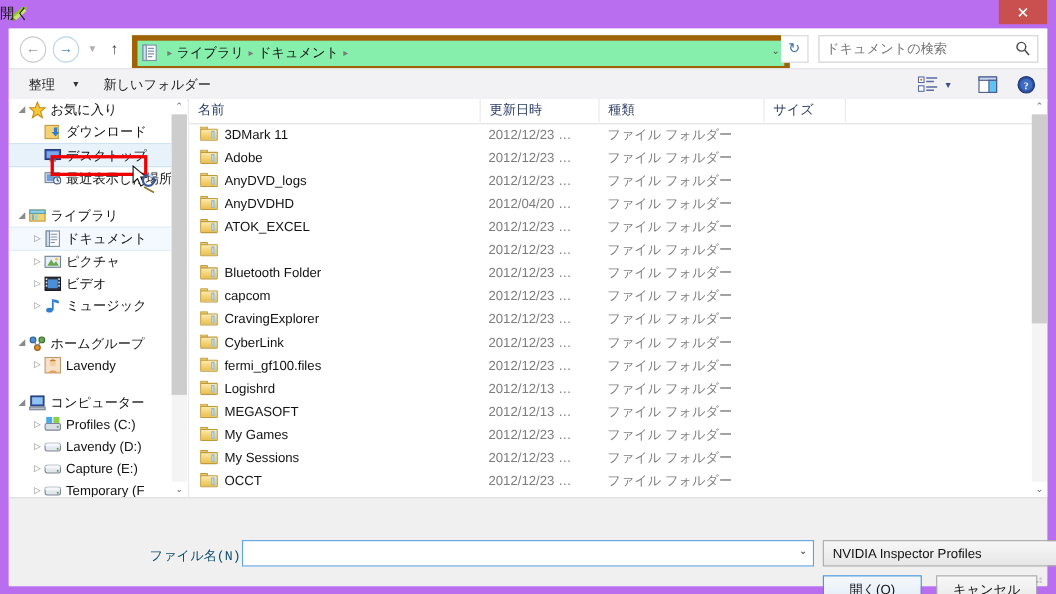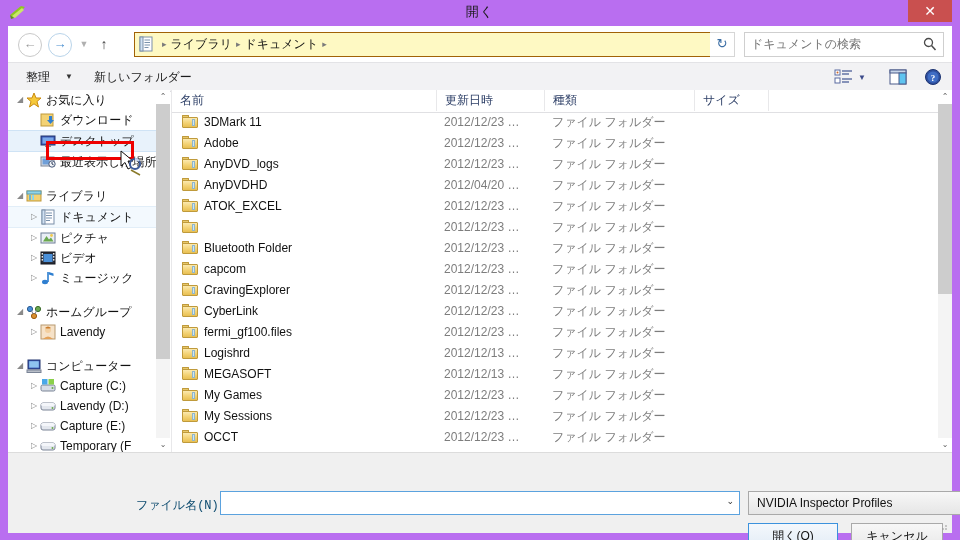--- a/index.html
+++ b/index.html
@@ -6,42 +6,42 @@
   body{
     width:960px;height:540px;overflow:hidden;
     font-family:"Liberation Sans","DejaVu Sans",sans-serif;
     font-size:12px;color:#000;background:#b36bee;
   }
   .window{position:absolute;left:0;top:0;width:960px;height:540px;background:#b96ef0;}
 
   
   .titlebar{position:absolute;left:0;top:0;width:960px;height:26px;background:#b96ef0;}
   .app-icon{position:absolute;left:8px;top:4px;width:20px;height:18px;}
-  .title-text{position:absolute;left:0;top:3px;width:960px;text-align:center;
+  .title-text{position:absolute;left:0;top:3px;width:960px;text-align:left;
     font-size:13px;color:#1a1a1a;letter-spacing:1px;}
   .close-btn{position:absolute;right:8px;top:0px;width:44px;height:22px;background:#c9504f;
     color:#fff;font-size:14px;line-height:22px;text-align:center;cursor:pointer;}
 
   
   .client{position:absolute;left:8px;top:26px;width:944px;height:506px;background:#ffffff;}
 
   
   .navbar{position:absolute;left:0;top:0;width:944px;height:36px;background:#ffffff;}
   .navbtn{position:absolute;top:7px;width:22px;height:22px;border-radius:50%;
     border:1px solid #c9c9c9;color:#9a9a9a;font-size:13px;line-height:20px;text-align:center;
     cursor:pointer;background:#fff;}
   .navbtn.back{left:10px;}
   .navbtn.fwd{left:40px;color:#4a8fd0;border-color:#b9d4ea;}
   .navdrop{position:absolute;left:70px;top:13px;width:12px;height:10px;cursor:pointer;
     color:#b0b0b0;font-size:9px;text-align:center;line-height:10px;}
   .navup{position:absolute;left:88px;top:8px;width:16px;height:20px;cursor:pointer;
     color:#444;font-size:14px;text-align:center;line-height:20px;}
 
-  .addressbar{position:absolute;left:126px;top:6px;width:588px;height:23px;
-    border:1px solid #a16207;background:#fef9c3;cursor:text;}
+  .addressbar{position:absolute;left:112px;top:6px;width:588px;height:23px;
+    border:5px solid #a16207;background:#86efac;cursor:text;}
   .addr-icon{position:absolute;left:4px;top:3px;width:15px;height:16px;}
   .crumbs{position:absolute;left:24px;top:2px;height:19px;line-height:19px;font-size:12px;color:#111;}
   .crumb{display:inline-block;padding:0 1px;cursor:pointer;}
   .crumb-sep{display:inline-block;color:#7a7a7a;font-size:9px;padding:0 3px;
     position:relative;top:-1px;}
   .addr-caret{position:absolute;right:4px;top:4px;font-size:9px;color:#555;cursor:pointer;}
 
   .refresh-btn{position:absolute;left:702px;top:6px;width:24px;height:23px;border:1px solid #d6d6d6;
     border-left:none;background:#fff;color:#3d6fa5;font-size:13px;text-align:center;line-height:22px;cursor:pointer;}
 
@@ -365,21 +365,21 @@
             <span class="lbl">コンピューター</span>
           </div>
           <div class="tn lvl1">
             <span class="exp">▷</span>
             <span class="ico"><svg width="16" height="16" viewBox="0 0 16 16">
                 <rect x="1" y="7" width="14" height="6" rx="1.5" fill="#d8dde6" stroke="#7a8496"></rect>
                 <rect x="2" y="1" width="5.5" height="5.5" fill="#4aa8e8"></rect>
                 <rect x="8.5" y="1" width="5.5" height="5.5" fill="#8ad04a"></rect>
                 <circle cx="12.5" cy="10" r="1" fill="#6aa84f"></circle>
               </svg></span>
-            <span class="lbl">Capture (C:)</span>
+            <span class="lbl">Profiles (C:)</span>
           </div>
           <div class="tn lvl1">
             <span class="exp">▷</span>
             <span class="ico"><svg width="16" height="16" viewBox="0 0 16 16">
                 <rect x="1" y="5" width="14" height="7" rx="2" fill="#e3e7ee" stroke="#7a8496"></rect>
                 <rect x="1" y="5" width="14" height="3" rx="2" fill="#f4f6fa"></rect>
                 <circle cx="12.5" cy="10" r="1" fill="#6aa84f"></circle>
               </svg></span>
             <span class="lbl">Lavendy (D:)</span>
           </div>

